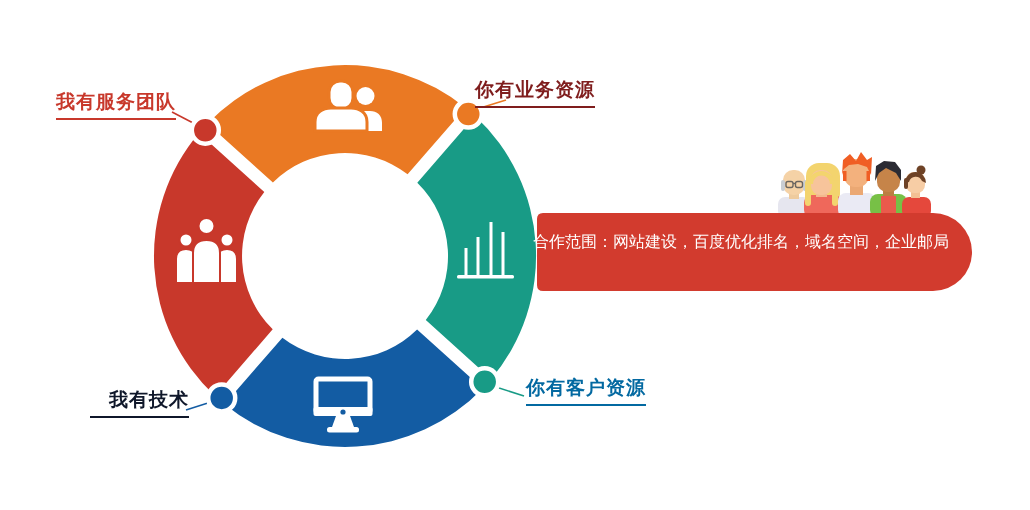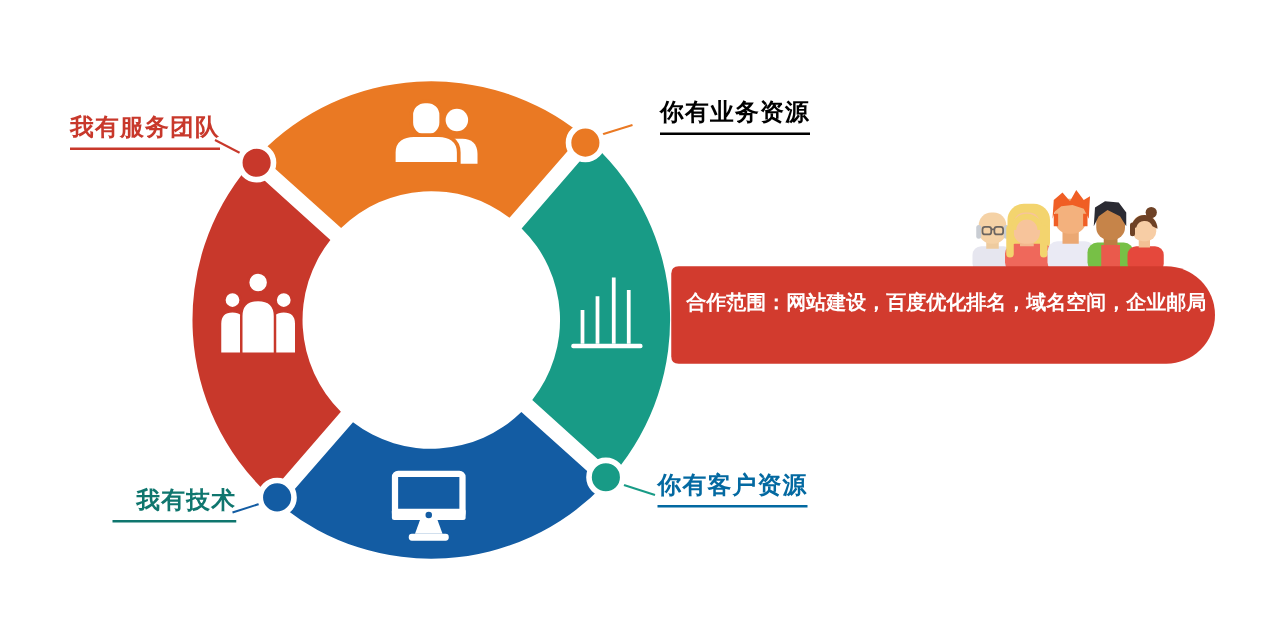--- a/index.html
+++ b/index.html
@@ -3,21 +3,21 @@
 <meta charset="utf-8">
 <style>
   html,body{margin:0;padding:0;background:#fff;}
   body{font-family:"DejaVu Sans","Liberation Sans",sans-serif;}
   .stage{position:relative;width:1030px;height:510px;background:#fff;overflow:hidden;}
   .stage svg{position:absolute;left:0;top:0;}
   .callout{position:absolute;font-size:19px;font-weight:bold;letter-spacing:1px;
            border-bottom:2px solid currentColor;padding-bottom:3px;white-space:nowrap;}
   .center-text{position:absolute;left:245px;top:196px;width:200px;text-align:center;
                font-size:45px;font-weight:bold;line-height:53px;letter-spacing:7px;text-indent:7px;}
-  .banner-text{position:absolute;left:549px;top:232px;color:#fff;font-weight:bold;
+  .banner-text{position:absolute;left:533px;top:232px;color:#fff;font-weight:normal;
                font-size:16px;line-height:20px;white-space:nowrap;}
   .banner-text .l2{margin-top:6px;}
 </style>
 </head>
 <body>
 
 <div class="stage">
 
   <svg width="1030" height="510" viewBox="0 0 1030 510">
 
@@ -124,21 +124,21 @@
     <g stroke="#fff" stroke-width="4.5">
       <circle cx="205.3" cy="130.2" r="13.5" fill="#C8382B"></circle>
       <circle cx="468.3" cy="114.1" r="13.5" fill="#EA7923"></circle>
       <circle cx="221.7" cy="397.9" r="13.5" fill="#135CA3"></circle>
       <circle cx="484.7" cy="381.8" r="13.5" fill="#189B86"></circle>
     </g>
   </svg>
 
 
   <div class="callout" style="left: 56px; top: 89px; color: rgb(200, 56, 43);">我有服务团队</div>
-  <div class="callout" style="left: 528px; top: 77px; color: #000000;">你有业务资源</div>
-  <div class="callout" style="left: 90px; top: 387px; padding-left: 19px; color: #0f766e;">我有技术</div>
+  <div class="callout" style="left: 475px; top: 77px; color: #7f1d1d;">你有业务资源</div>
+  <div class="callout" style="left: 90px; top: 387px; padding-left: 19px; color: #0f172a;">我有技术</div>
   <div class="callout" style="left: 526px; top: 375px; color: #0369a1;">你有客户资源</div>
 
   <div class="banner-text" style="color: rgb(255, 255, 255);">
     <div class="l1">合作范围：网站建设，百度优化排名，域名空间，企业邮局</div>
   </div>
 
 </div>
 
 </body></html>

